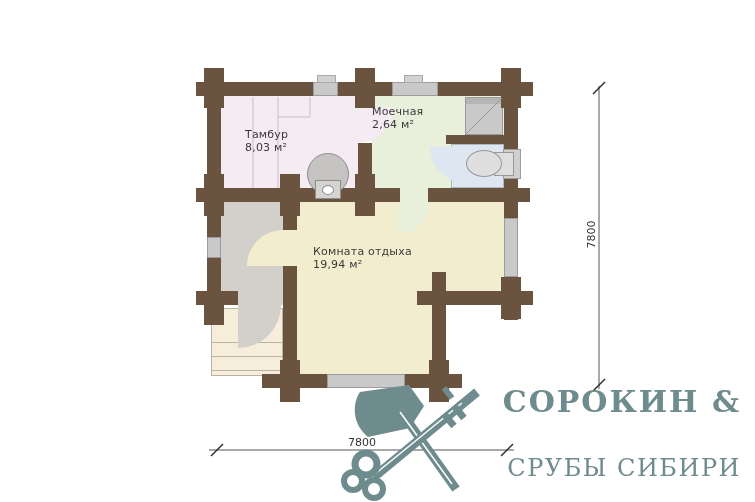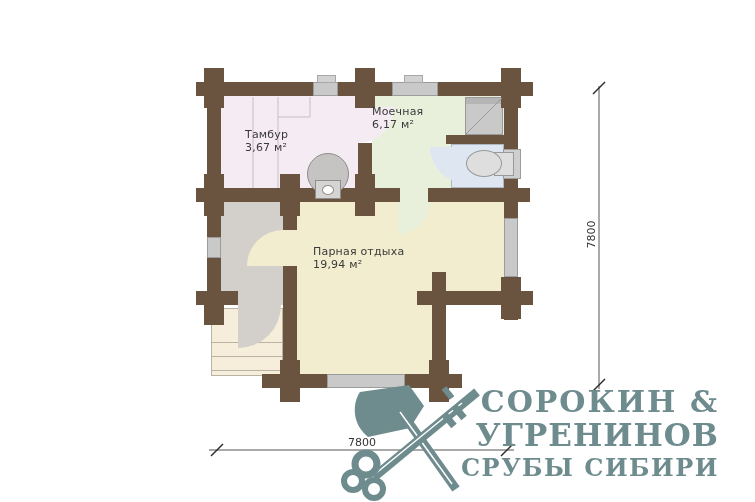--- a/index.html
+++ b/index.html
@@ -7,25 +7,25 @@
          font-family:"DejaVu Sans",sans-serif;}
   .abs{position:absolute;}
   .room{position:absolute;}
   .wall{position:absolute;background:var(--wall,#6b543f);}
   .win{position:absolute;background:var(--window,#c9c9c9);border:1px solid #9c9c9c;box-sizing:border-box;}
   .sill{position:absolute;background:#d2d2d2;border:1px solid #a8a8a8;box-sizing:border-box;}
   .disc{position:absolute;}
   .label{position:absolute;width:120px;color:var(--label,#3a3a3a);
          font-size:11px;line-height:1.18;letter-spacing:0.2px;}
   .dimlabel{position:absolute;width:60px;text-align:center;color:#333;font-size:11px;}
-  .brand{position:absolute;right:36px;color:var(--brand,#6e8b8e);
+  .brand{position:absolute;right:14px;color:var(--brand,#6e8b8e);
          font-family:"DejaVu Serif",serif;white-space:nowrap;line-height:1;text-align:right;}
   .b1{top:387px;font-size:30px;font-weight:bold;letter-spacing:2px;}
   .b2{top:420px;font-size:31px;font-weight:bold;letter-spacing:1px;}
-  .b3{top:456px;font-size:24px;font-weight:bold;letter-spacing:1.5px;}
+  .b3{top:456px;font-size:24px;font-weight:normal;letter-spacing:1.5px;}
   svg.layer{position:absolute;left:0;top:0;pointer-events:none;}
   .dim-line{stroke:#555;stroke-width:1;fill:none;}
   .dim-tick{stroke:#2b2b2b;stroke-width:1.4;}
   .bench{stroke:#c9bcc6;stroke-width:1;}
   .thin{stroke:#9a9a9a;stroke-width:1;}
   .brand-fill{fill:var(--brand,#6e8b8e);}
   .brand-stroke{stroke:var(--brand,#6e8b8e);fill:none;}
   .white-stroke{stroke:#ffffff;fill:none;}
 </style>
 </head>
@@ -116,28 +116,28 @@
 
     <g>
       <line class="dim-line" x1="209" y1="450" x2="514" y2="450"></line>
       <line class="dim-tick" x1="211" y1="456" x2="223" y2="444"></line>
       <line class="dim-tick" x1="501" y1="456" x2="513" y2="444"></line>
     </g>
   </svg>
 
   <div class="label" style="left:245px;top:129px">
     <span>Тамбур</span><br>
-    <span>3,67 м²</span>
+    <span>8,03 м²</span>
   </div>
   <div class="label" style="left:372px;top:106px">
     <span>Моечная</span><br>
-    <span>6,17 м²</span>
+    <span>2,64 м²</span>
   </div>
   <div class="label" style="left:313px;top:246px">
-    <span>Парная отдыха</span><br>
+    <span>Комната отдыха</span><br>
     <span>19,94 м²</span>
   </div>
 
   <div class="dimlabel" style="left:561px;top:228px;transform:rotate(-90deg)">7800</div>
   <div class="dimlabel" style="left:332px;top:436px">7800</div>
 
   <svg class="layer" width="755" height="502" viewBox="0 0 755 502">
     <g>
       <line class="brand-stroke" x1="397" y1="406" x2="456" y2="489" stroke-width="9"></line>
       <path class="brand-fill" d="M 360 392 L 409 385 L 424 406 L 410 428 L 368 437 C 352 424 352 404 360 392 Z"></path>
@@ -149,16 +149,15 @@
       <circle class="brand-stroke" cx="366" cy="464" r="11" stroke-width="7"></circle>
       <circle class="brand-stroke" cx="353" cy="481" r="9" stroke-width="6"></circle>
       <circle class="brand-stroke" cx="374" cy="489" r="9" stroke-width="6"></circle>
       <line class="brand-stroke" x1="444" y1="414" x2="454" y2="426" stroke-width="7"></line>
       <line class="brand-stroke" x1="454" y1="406" x2="464" y2="418" stroke-width="7"></line>
       <line class="brand-stroke" x1="452" y1="398" x2="444" y2="388" stroke-width="6"></line>
     </g>
   </svg>
 
   <div class="brand b1">СОРОКИН &amp;</div>
-  <div class="brand b2">УГРЕНИНОВ</div>
   <div class="brand b3">СРУБЫ СИБИРИ</div>
 
 </div>
 
 </body></html>

